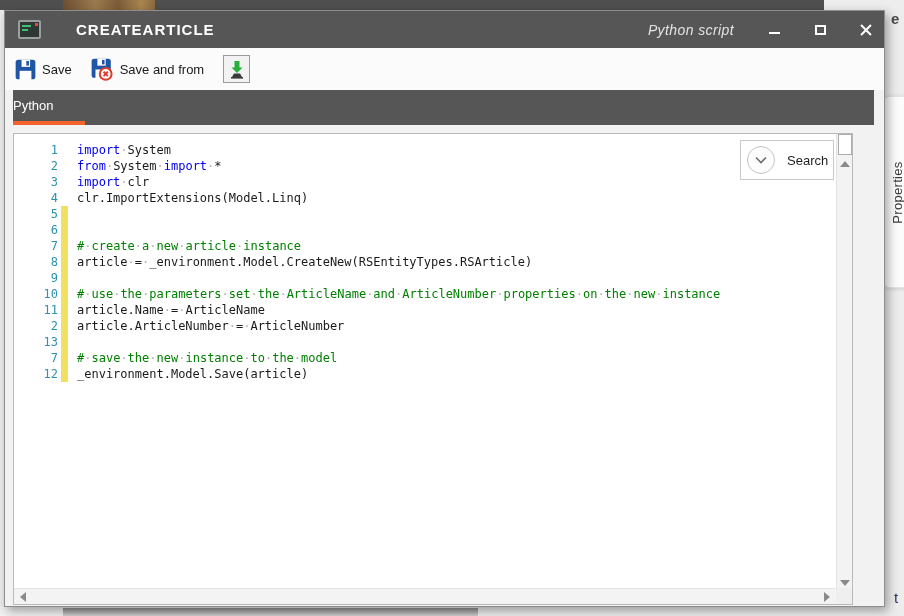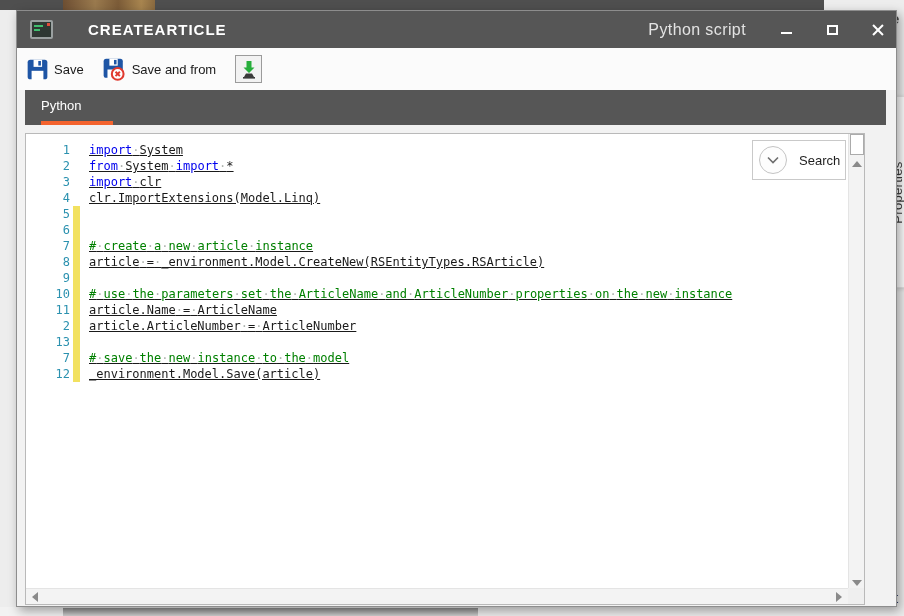--- a/index.html
+++ b/index.html
@@ -20,68 +20,68 @@
 
   
   .side-tab { position:absolute; left:883px; top:96px; width:28px; height:192px;
               background:#FCFCFC; border:1px solid #E3E3E3; border-radius:6px;
               box-shadow:0 1px 4px rgba(0,0,0,.14);
               display:flex; align-items:center; justify-content:center; }
   .side-tab-label { transform:rotate(-90deg); white-space:nowrap; color:#3C3C3C;
                     font-size:13px; letter-spacing:.3px; }
 
   
-  .dialog { position:absolute; left:16px; top:10px; width:881px; height:597px;
+  .dialog { position:absolute; left:4px; top:10px; width:881px; height:597px;
             background:#F2F2F2; border:1px solid #8D8D8D;
             box-shadow:3px 4px 10px rgba(0,0,0,.35); }
 
   
   .titlebar { height:37px; background:var(--titlebar-gray,#555);
               display:flex; align-items:center; padding:0 8px 0 13px; }
   .app-icon { width:23px; height:19px; background:#2E3733; border:2px solid #9AA0A0;
               border-radius:2px; position:relative; flex:none; }
   .app-icon i { position:absolute; left:2px; height:2px; background:#3FBF6F; display:block; }
   .app-icon i.l1 { top:3px; width:9px; } .app-icon i.l2 { top:7px; width:6px; }
   .app-icon .dot { position:absolute; right:1px; top:1px; width:3px; height:3px; background:#E04B3A; }
   .win-title { color:#FFFFFF; font-size:15px; font-weight:bold; letter-spacing:1px;
                margin-left:35px; }
-  .win-subtitle { margin-left:auto; color:#E3E3E3; font-size:16px; letter-spacing:.4px; }
+  .win-subtitle { margin-left:auto; color:#E3E3E3; font-size:14px; letter-spacing:.4px;font-style:italic; }
   .win-btns { display:flex; align-items:center; gap:26px; margin-left:30px; }
   .win-btn { width:20px; height:24px; display:flex; align-items:center; justify-content:center; cursor:default; }
   .glyph-min { width:11px; height:2px; background:#fff; margin-top:6px; }
   .glyph-max { width:11px; height:10px; border:2px solid #fff; }
   .glyph-close { width:12px; height:12px; position:relative; }
   .glyph-close::before,.glyph-close::after { content:""; position:absolute; left:-1px; top:5px;
         width:14px; height:2px; background:#fff; }
   .glyph-close::before { transform:rotate(45deg); } .glyph-close::after { transform:rotate(-45deg); }
 
   
   .toolbar { height:42px; background:#FBFBFB; display:flex; align-items:center;
              padding-left:10px; gap:19px; }
   .tool-btn { display:flex; align-items:center; gap:6px; font-size:13px; color:#1A1A1A; }
   .tool-btn svg { display:block; }
   .import-btn { width:27px; height:28px; border:1px solid #9B9B9B; background:#F2F2F2;
                 display:flex; align-items:center; justify-content:center; }
 
   
   .tabbar { height:35px; background:var(--titlebar-gray,#555); margin:0 10px 0 8px; display:flex; }
   .tab { width:72px; display:flex; align-items:center; color:#fff;
-         font-size:13px; border-bottom:4px solid var(--accent-orange,#F4632E);margin-left:16px; }
+         font-size:13px; border-bottom:4px solid var(--accent-orange,#F4632E); }
 
   
   .editor { position:relative; margin:8px 31px 0 8px; height:472px; background:#fff;
             border:1px solid #B9B9B9; }
   .code-area { position:absolute; left:0; top:0; right:16px; bottom:16px;
                overflow:hidden; padding-top:8px; background:#fff; }
   .cline { display:flex; height:16px; font-family:"DejaVu Sans Mono", monospace;
            font-size:12px; line-height:16px; }
   .ln { width:44px; text-align:right; color:var(--line-number-teal,#2B91AF); flex:none; }
   .chg { width:7px; margin-left:3px; flex:none; }
   .chg.on { background:var(--change-bar-yellow,#F2E160); }
-  .ctext { padding-left:9px; white-space:pre; color:#1A1A1A;text-decoration:underline; }
+  .ctext { padding-left:9px; white-space:pre; color:#1A1A1A; }
   .tok-kw { color:var(--keyword-blue,#0000EE); }
   .tok-cm { color:var(--comment-green,#008000); }
   .ws { color:#AFB4AF; }
 
   
   .search-panel { position:absolute; top:6px; right:18px; width:94px; height:40px;
                   background:#fff; border:1px solid #C9C9C9; display:flex;
                   align-items:center; z-index:5; }
   .search-drop { width:28px; height:28px; border-radius:50%; border:1px solid #C4C4C4;
                  background:#FDFDFD; margin-left:6px; flex:none;

